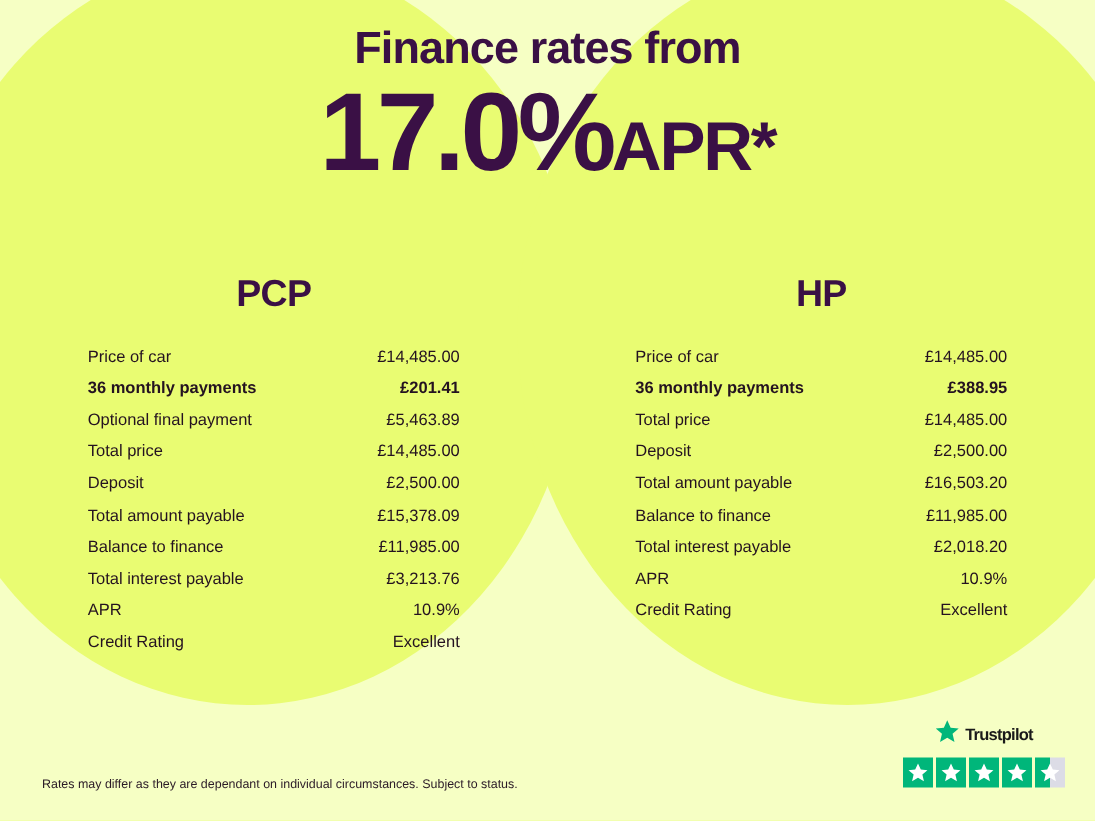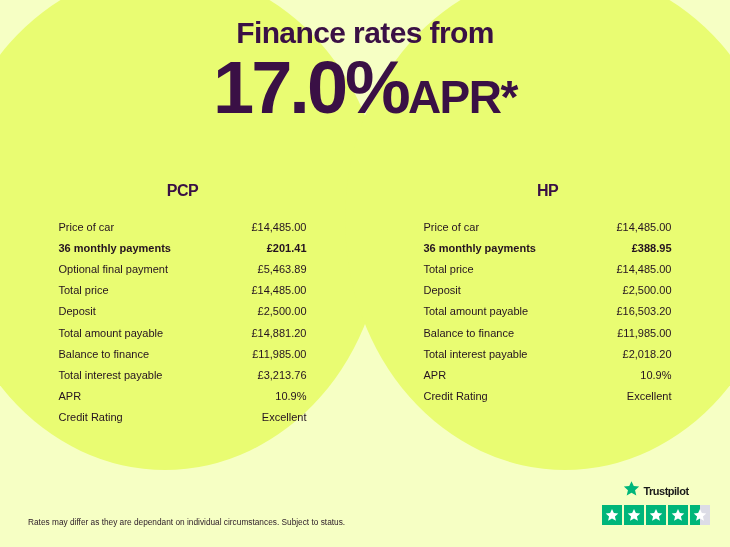--- a/index.html
+++ b/index.html
@@ -80,21 +80,21 @@
     left: 0;
     width: 730px;
     display: flex;
   }
   .plan {
     width: 365px;
     box-sizing: border-box;
   }
   .plan-title {
     text-align: center;
-    font-size: 16px;
+    font-size: 25px;
     font-weight: bold;
     color: #3a1045;
     letter-spacing: -0.5px;
     margin-bottom: 16px;
   }
   .rows {
     width: 248px;
     margin: 0 auto;
   }
   .row {
@@ -204,21 +204,21 @@
             <div class="row">
               <span class="row-label">Total price</span>
               <span class="row-value">£14,485.00</span>
             </div>
             <div class="row">
               <span class="row-label">Deposit</span>
               <span class="row-value">£2,500.00</span>
             </div>
             <div class="row">
               <span class="row-label">Total amount payable</span>
-              <span class="row-value">£14,881.20</span>
+              <span class="row-value">£15,378.09</span>
             </div>
             <div class="row">
               <span class="row-label">Balance to finance</span>
               <span class="row-value">£11,985.00</span>
             </div>
             <div class="row">
               <span class="row-label">Total interest payable</span>
               <span class="row-value">£3,213.76</span>
             </div>
             <div class="row">

